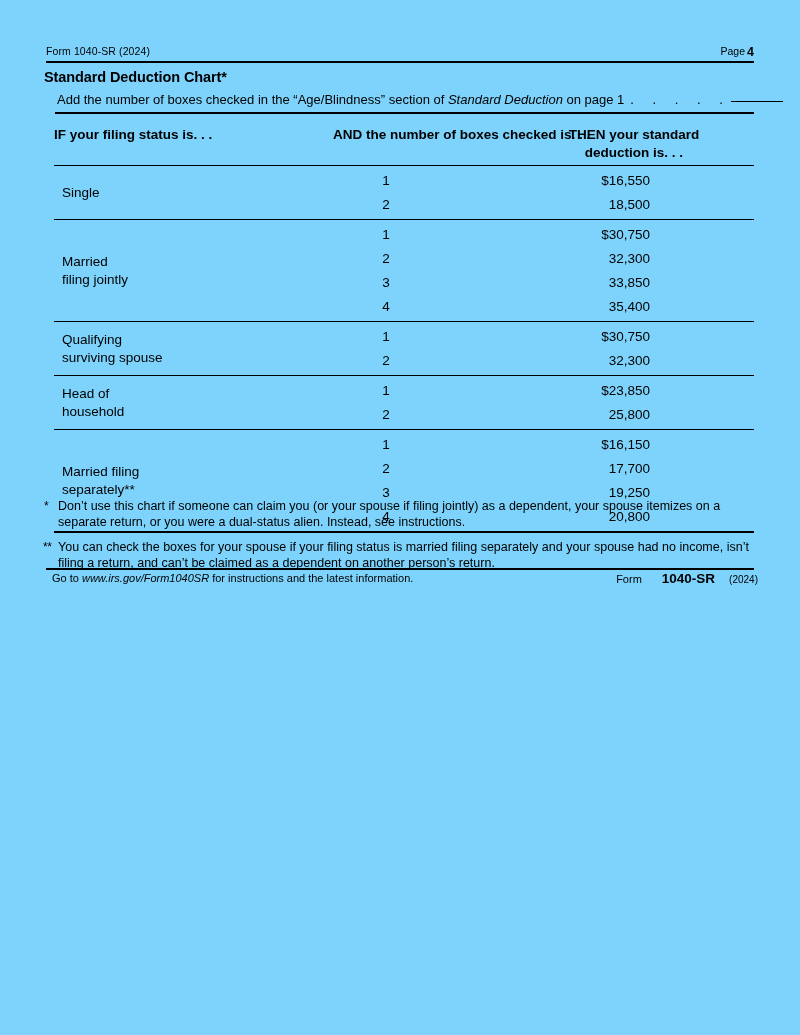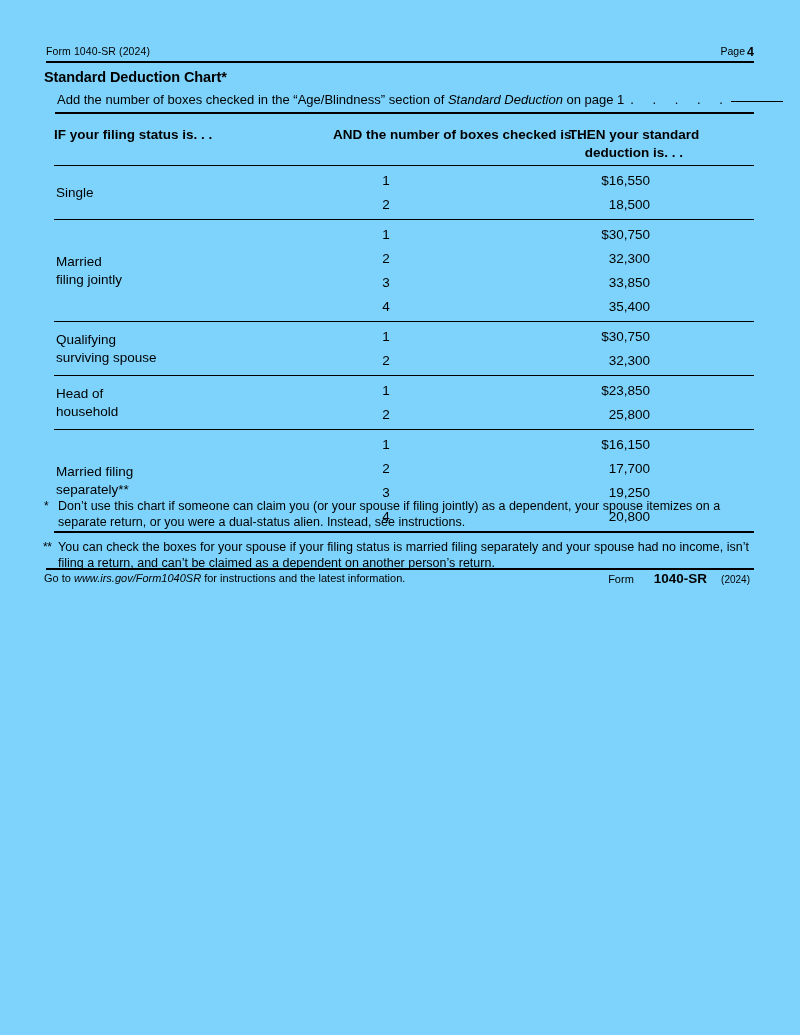--- a/index.html
+++ b/index.html
@@ -135,21 +135,21 @@
     left: 0;
     width: 700px;
     height: 1.4px;
     background: #000;
   }
   .rule.heavy { height: 2px; }
 
   .seg { position: absolute; left: 0; width: 700px; }
   .seg .status {
     position: absolute;
-    left: 2px;
+    left: 8px;
     font-size: 13.5px;
     line-height: 18px;
     white-space: nowrap;
   }
   .seg .status .l2 { display: block; }
 
   .drow {
     position: absolute;
     left: 0;
     width: 700px;
@@ -197,21 +197,21 @@
   .rule-footer {
     position: absolute;
     left: 46px;
     top: 568px;
     width: 708px;
     height: 2px;
     background: #000;
   }
   .footer {
     position: absolute;
-    left: 44px;
+    left: 52px;
     top: 571px;
     width: 706px;
     height: 16px;
     font-size: 11px;
     line-height: 15px;
   }
   .footer .goto {
     position: absolute;
     left: 0;
     top: 0;

